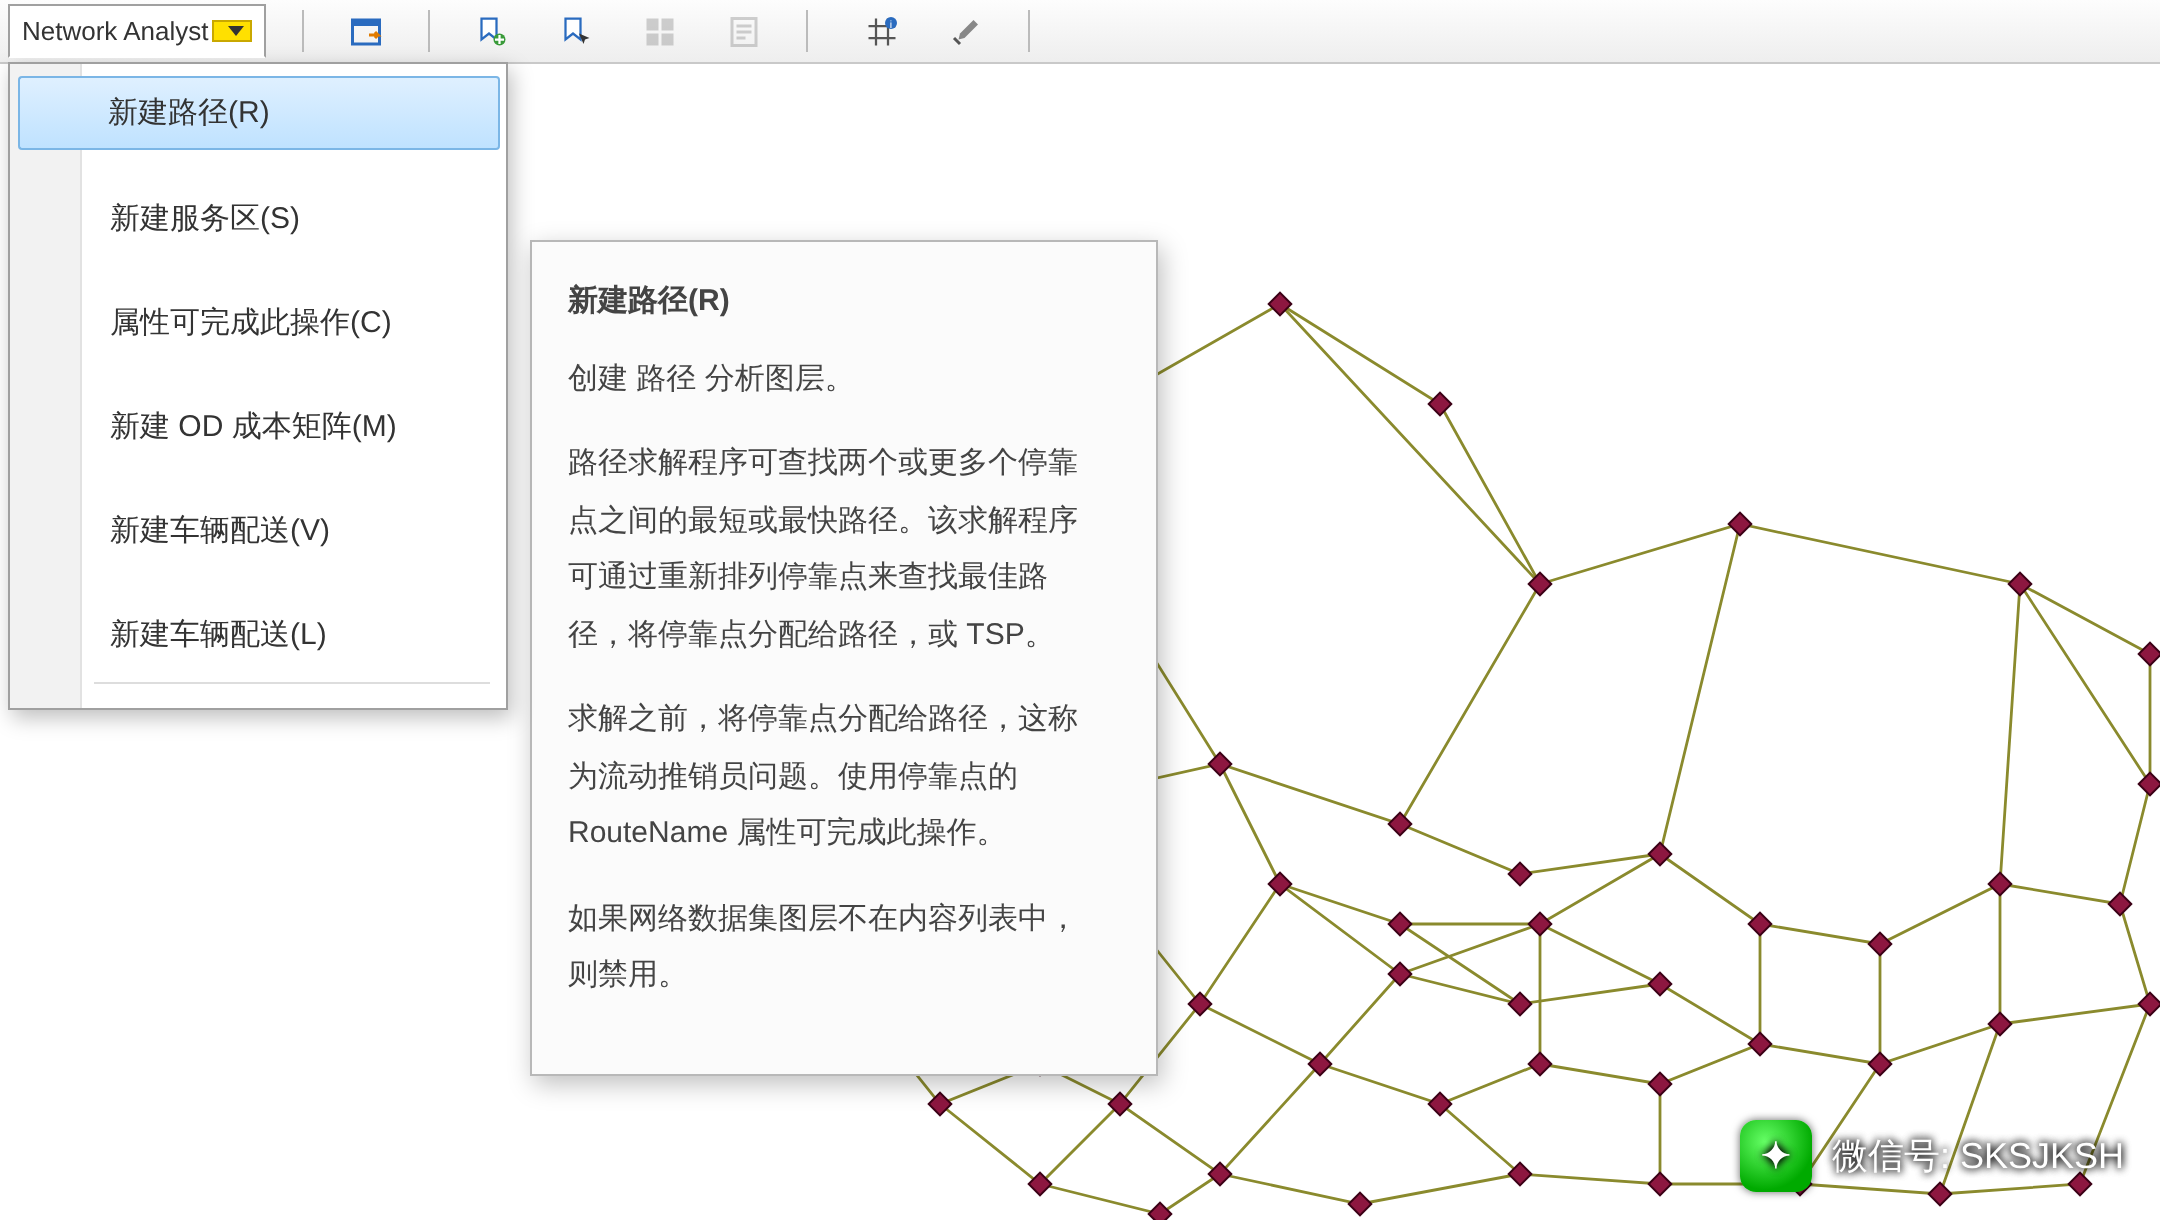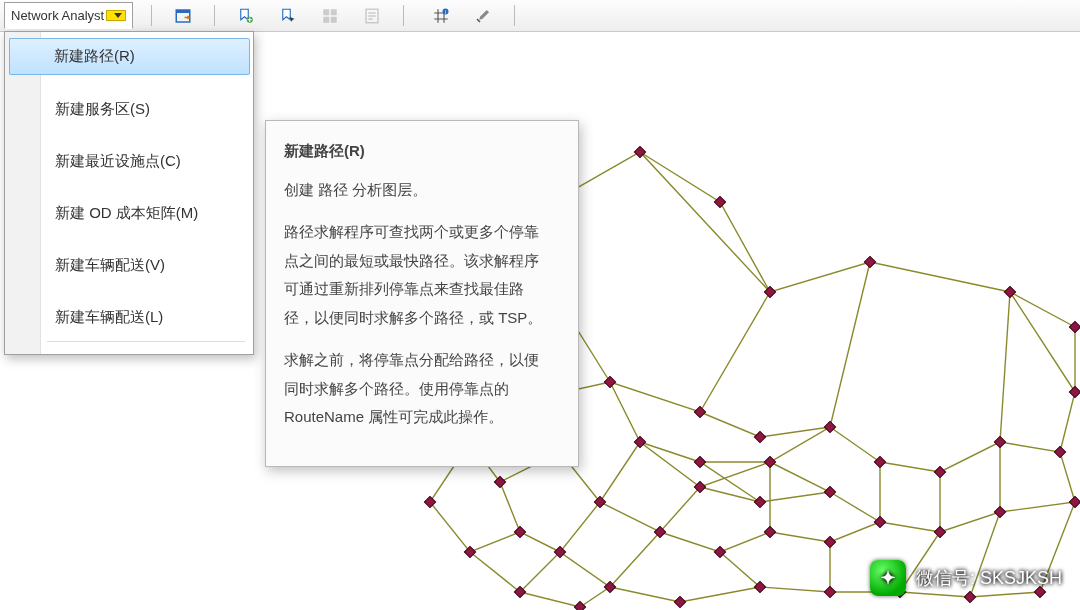--- a/index.html
+++ b/index.html
@@ -352,39 +352,40 @@
 <div class="menu">
   <div class="icon-col"></div>
 
   <div class="menu-item selected">
     <span>新建路径(R)</span>
   </div>
   <div class="menu-item">
     <span>新建服务区(S)</span>
   </div>
   <div class="menu-item">
-    <span>新建最近设施点(C)</span>
+    <span>属性可完成此操作(C)</span>
   </div>
   <div class="menu-item">
     <span>新建 OD 成本矩阵(M)</span>
   </div>
   <div class="menu-item">
     <span>新建车辆配送(V)</span>
   </div>
   <div class="menu-item">
     <span>新建车辆配送(L)</span>
   </div>
   <div class="menu-sep"></div>
 </div>
 
 <div class="tooltip">
   <div class="tt-title">新建路径(R)</div>
   <p>创建 路径 分析图层。</p>
-  <p>路径求解程序可查找两个或更多个停靠点之间的最短或最快路径。该求解程序可通过重新排列停靠点来查找最佳路径，以便同时求解多个路径，或 TSP。</p>
-  <p>求解之前，将停靠点分配给路径，以便同时求解多个路径。使用停靠点的 RouteName 属性可完成此操作。</p>
+  <p>路径求解程序可查找两个或更多个停靠点之间的最短或最快路径。该求解程序可通过重新排列停靠点来查找最佳路径，将停靠点分配给路径，或 TSP。</p>
+  <p>求解之前，将停靠点分配给路径，这称为流动推销员问题。使用停靠点的 RouteName 属性可完成此操作。</p>
+  <p>如果网络数据集图层不在内容列表中，则禁用。</p>
 </div>
 
 <div class="watermark">
   <div class="wm-icon">✦</div>
   <span>
     <span>微信号</span>:
     <span>SKSJKSH</span>
   </span>
 </div>
 

